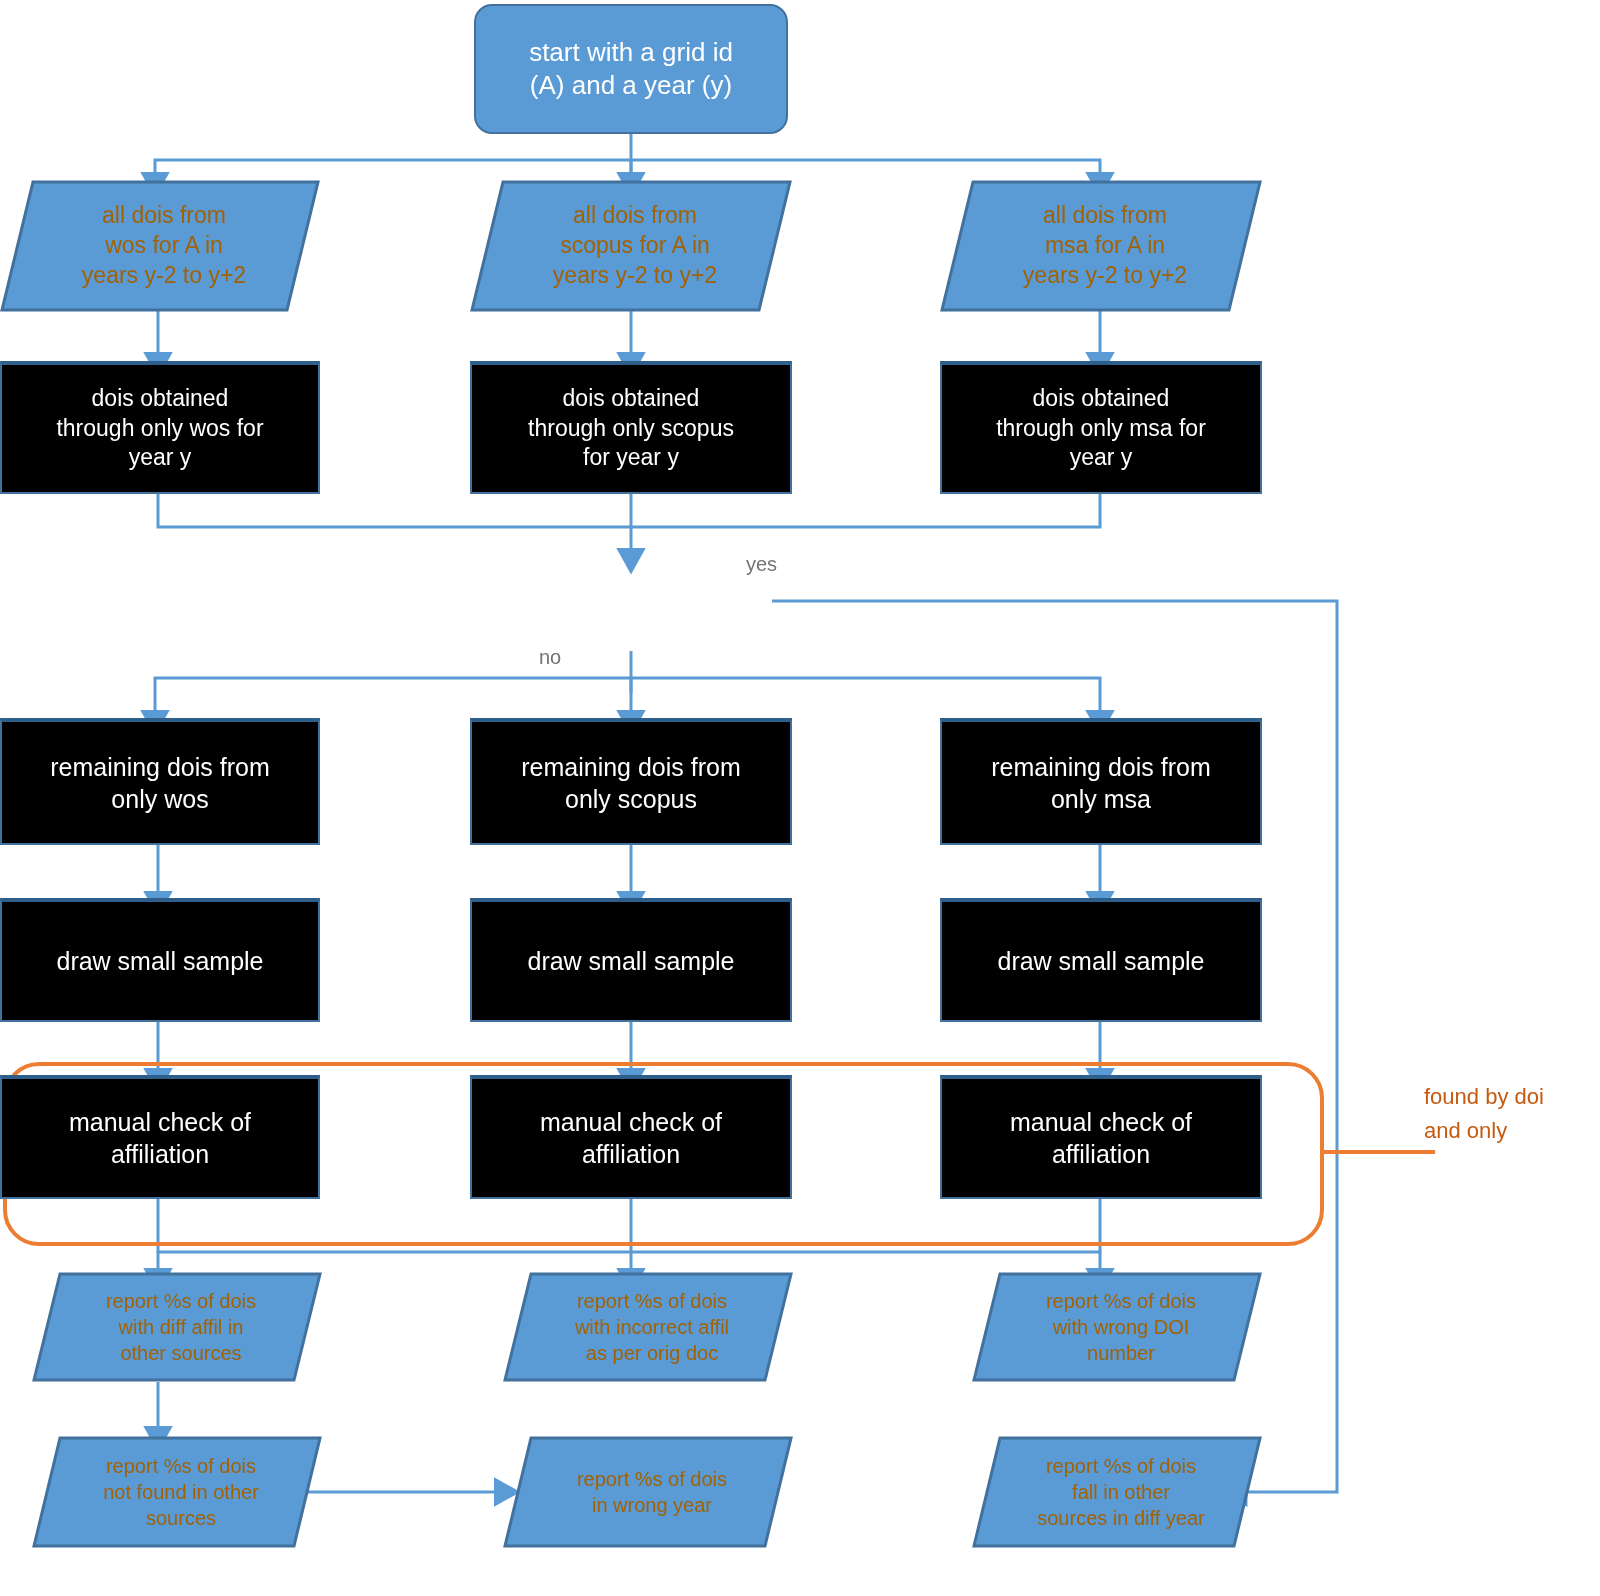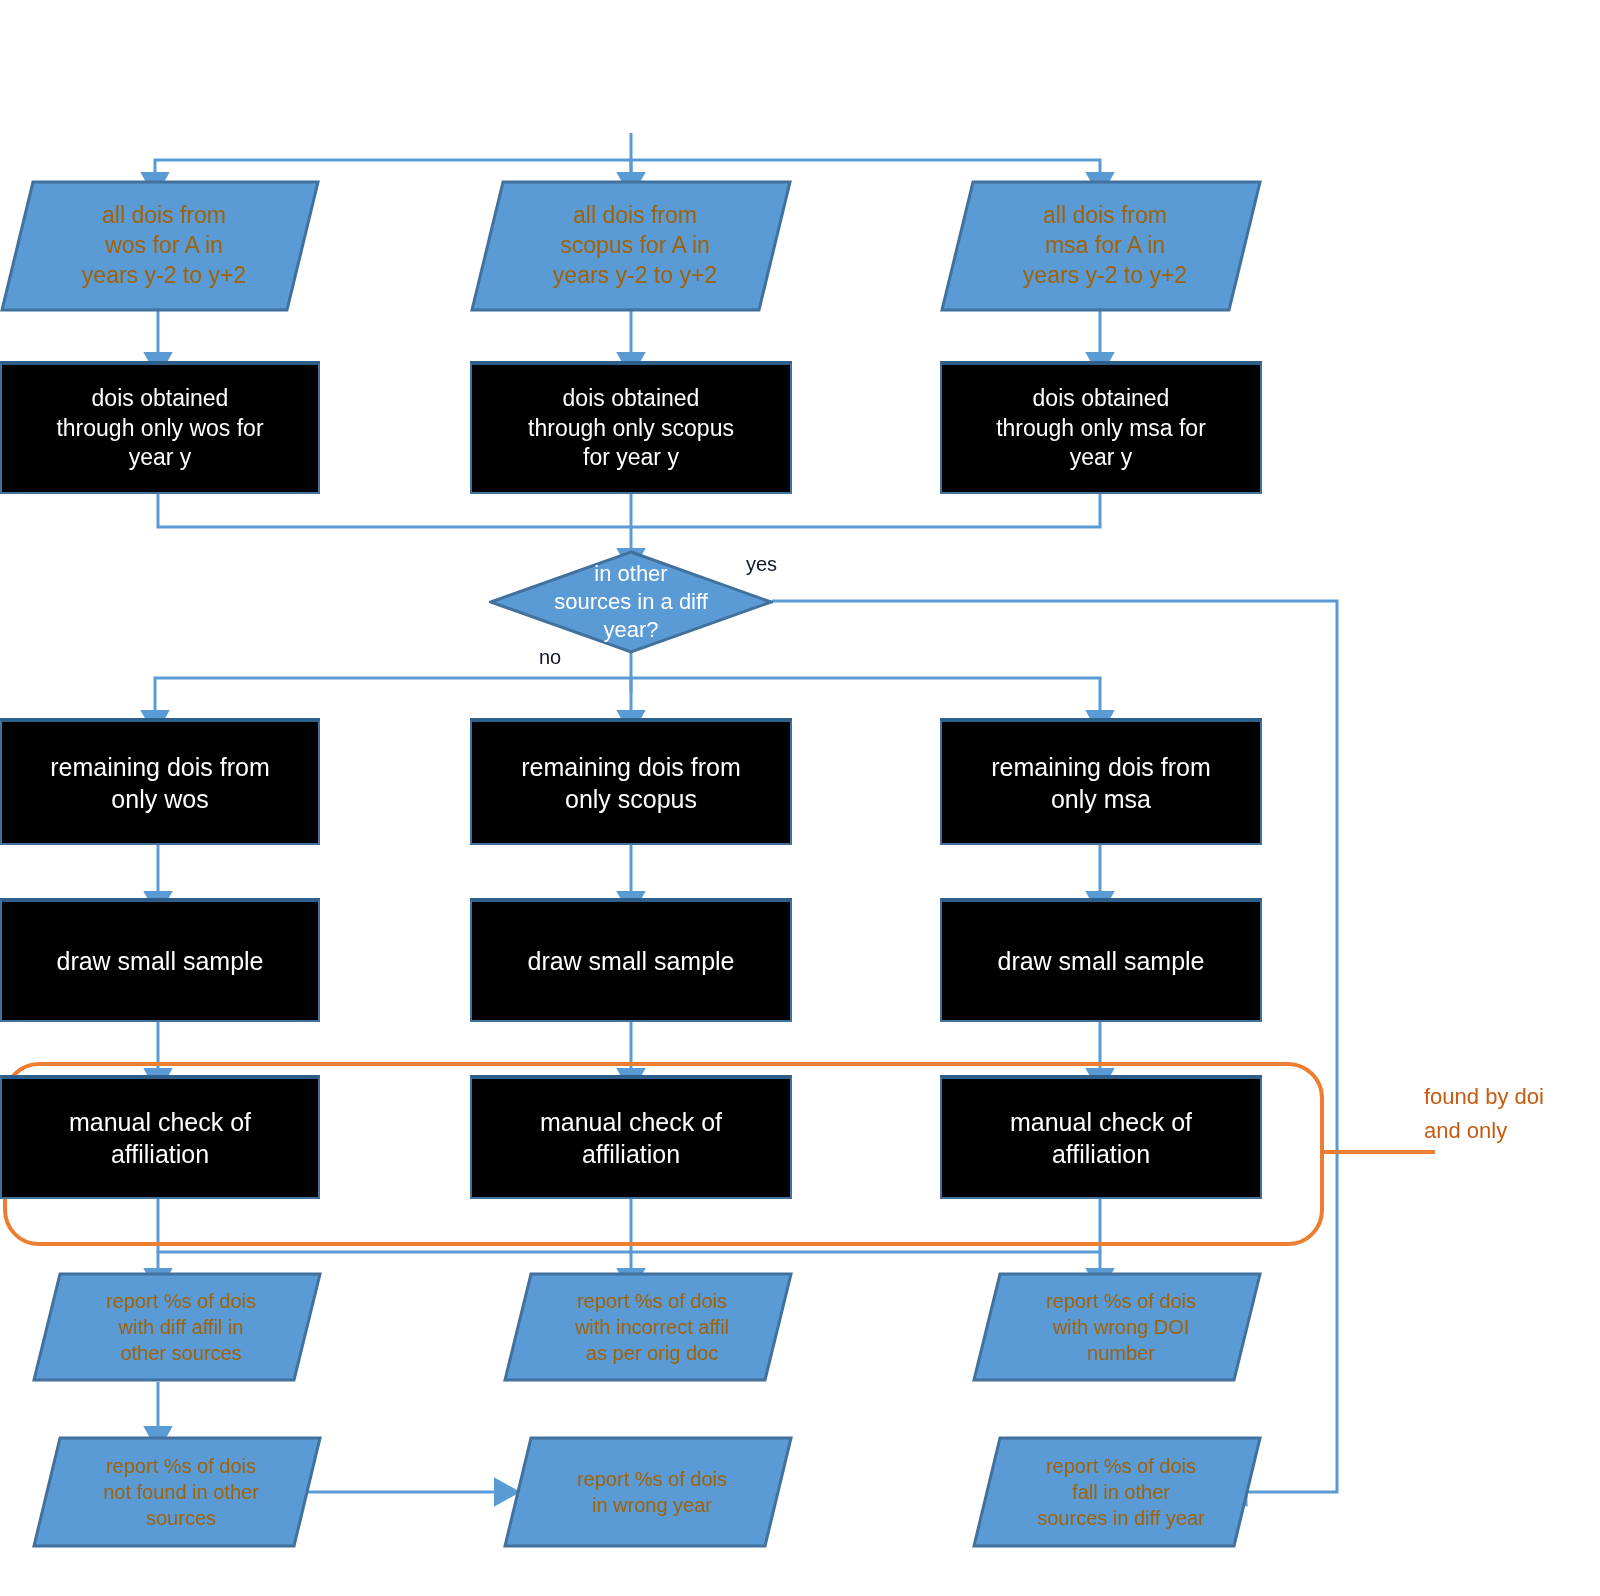--- a/index.html
+++ b/index.html
@@ -13,21 +13,21 @@
   .start{background:#5B9BD5;border:2px solid #41719C;border-radius:18px;}
 
   .para-wrap{position:absolute;}
   .para-wrap svg{position:absolute;left:0;top:0;overflow:visible;}
   .para-label{position:absolute;left:4px;top:0;width:100%;height:100%;display:flex;align-items:center;justify-content:center;text-align:center;color:#a16207;line-height:1.3;box-sizing:border-box;}
 
   .diamond-wrap{position:absolute;}
   .diamond-wrap svg{position:absolute;left:0;top:0;}
   .diamond-label{position:absolute;left:0;top:0;width:100%;height:100%;display:flex;align-items:center;justify-content:center;text-align:center;color:#fff;line-height:1.28;}
 
-  .edge-label{position:absolute;color:#0f172a;font-size:20px;}
+  .edge-label{position:absolute;color:#737373;font-size:20px;}
   .annot{position:absolute;color:#C55A11;line-height:1.55;font-size:22px;white-space:nowrap;}
 
   #wires{position:absolute;left:0;top:0;width:1600px;height:1596px;pointer-events:none;}
   #orange{position:absolute;left:0;top:0;width:1600px;height:1596px;pointer-events:none;}
 </style>
 </head>
 <body>
 
 <div id="canvas">
 
@@ -78,20 +78,22 @@
     </g>
   </svg>
 
   <svg id="orange" viewBox="0 0 1600 1596">
     <g stroke="#ED7D31" stroke-width="4" fill="none">
       <rect x="5" y="1064" width="1317" height="180" rx="34" ry="34"></rect>
       <path d="M1322,1152 L1435,1152"></path>
     </g>
   </svg>
 
+  <div class="node start" style="left:474px;top:4px;width:314px;height:130px;font-size:26px;white-space:pre-line;">start with a grid id
+(A) and a year (y)</div>
 
   <div class="para-wrap" style="left:0px;top:180px;width:320px;height:132px;">
     <svg width="320" height="132" viewBox="0 0 320 132">
       <polygon points="33,2 318,2 287,130 2,130" fill="#5B9BD5" stroke="#41719C" stroke-width="3"></polygon>
     </svg>
     <div class="para-label" style="font-size:23px;white-space:pre-line;">all dois from
 wos for A in
 years y-2 to y+2</div>
   </div>
 
@@ -116,28 +118,20 @@
   <div class="node rect rect-top" style="left:0px;top:361px;width:320px;height:133px;font-size:23px;white-space:pre-line;padding:0 8px;">dois obtained
 through only wos for
 year y</div>
   <div class="node rect rect-top" style="left:470px;top:361px;width:322px;height:133px;font-size:23px;white-space:pre-line;padding:0 8px;">dois obtained
 through only scopus
 for year y</div>
   <div class="node rect rect-top" style="left:940px;top:361px;width:322px;height:133px;font-size:23px;white-space:pre-line;padding:0 8px;">dois obtained
 through only msa for
 year y</div>
 
-  <div class="diamond-wrap" style="left:489px;top:550px;width:284px;height:104px;">
-    <svg width="284" height="104" viewBox="0 0 284 104">
-      <polygon points="142,2 282,52 142,102 2,52" fill="#5B9BD5" stroke="#41719C" stroke-width="3"></polygon>
-    </svg>
-    <div class="diamond-label" style="font-size:22px;white-space:pre-line;">in other
-sources in a diff
-year?</div>
-  </div>
   <div class="edge-label" style="left:746px;top:553px;">yes</div>
   <div class="edge-label" style="left:539px;top:638px;margin-top:8px;">no</div>
 
   <div class="node rect rect-top" style="left:0px;top:718px;width:320px;height:127px;font-size:25px;white-space:pre-line;padding:0 8px;">remaining dois from
 only wos</div>
   <div class="node rect rect-top" style="left:470px;top:718px;width:322px;height:127px;font-size:25px;white-space:pre-line;padding:0 8px;">remaining dois from
 only scopus</div>
   <div class="node rect rect-top" style="left:940px;top:718px;width:322px;height:127px;font-size:25px;white-space:pre-line;padding:0 8px;">remaining dois from
 only msa</div>
 

